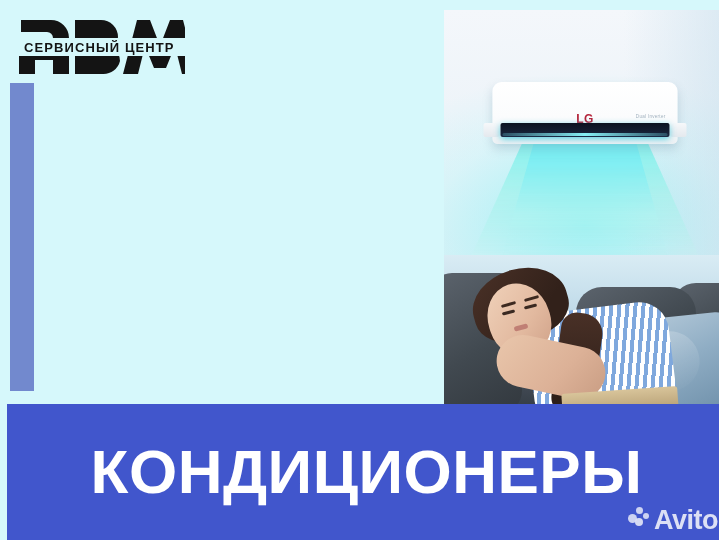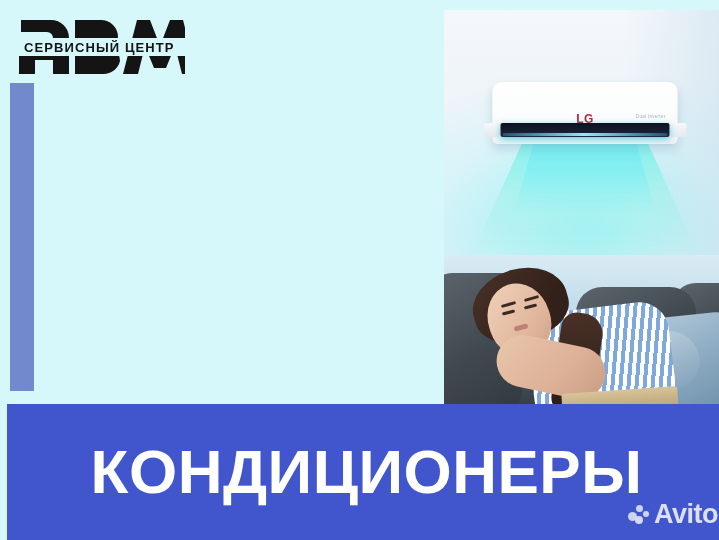--- a/index.html
+++ b/index.html
@@ -204,22 +204,22 @@
     font-family:"Liberation Sans", sans-serif;
     font-weight:bold;
     font-size:62px;
     line-height:62px;
     letter-spacing:0.5px;
     white-space:nowrap;
   }
 
   
   .watermark{
-    position:absolute;right:8px;bottom:12px;
-    display:flex;align-items:center;gap:4px;
+    position:absolute;right:8px;bottom:6px;
+    display:flex;align-items:flex-start;gap:4px;
     opacity:0.82;
   }
   .wm-dots{position:relative;width:22px;height:20px;}
   .wm-dots i{position:absolute;display:block;border-radius:50%;background:#ffffff;}
   .wm-d1{left:0;top:7px;width:9px;height:9px;opacity:0.9;}
   .wm-d2{left:8px;top:0px;width:7px;height:7px;opacity:0.9;}
   .wm-d3{left:7px;top:11px;width:8px;height:8px;opacity:0.95;}
   .wm-d4{left:15px;top:6px;width:6px;height:6px;opacity:0.9;}
   .wm-text{
     color:#ffffff;font-weight:bold;font-size:27px;line-height:27px;

